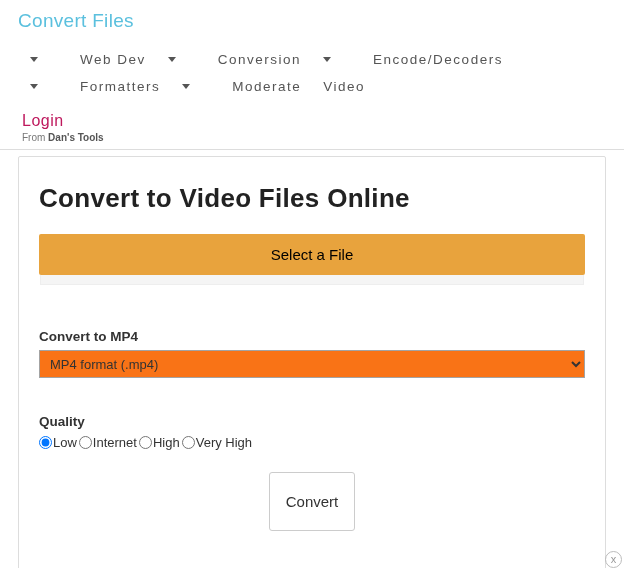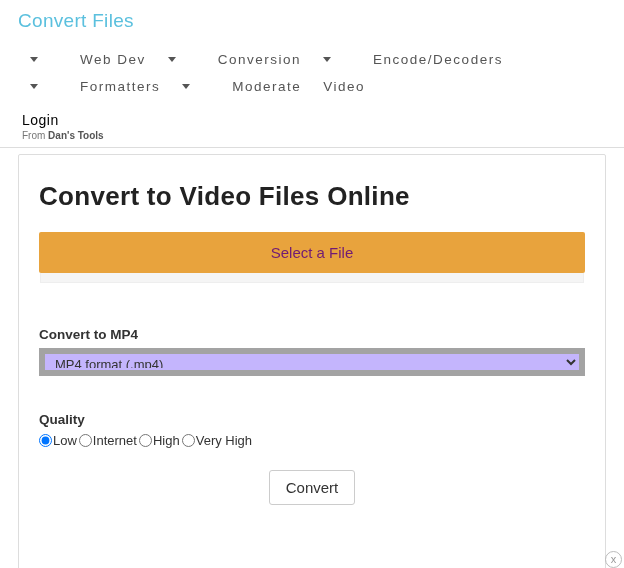--- a/index.html
+++ b/index.html
@@ -1,38 +1,38 @@
 <!DOCTYPE html>
 <html><head>
 <meta charset="utf-8">
 <style>
   * { box-sizing: border-box; margin: 0; padding: 0; }
   body { font-family: Arial, Helvetica, sans-serif; font-size: 14px; color: #333; background: #fff; width: 624px; }
   .brand { color: #5bc0de; font-size: 19px; padding: 10px 0 8px 18px; letter-spacing: 0.3px; }
   .navrow { display: flex; flex-wrap: wrap; padding: 6px 0 0 22px; gap: 0; }
   .navitem { display: inline-flex; align-items: center; color: #555; letter-spacing: 1.5px; font-size: 13.5px; padding: 6px 14px 6px 8px; cursor: pointer; gap: 36px; }
   .caret { width: 0; height: 0; border-left: 4px solid transparent; border-right: 4px solid transparent; border-top: 5px solid #555; margin-right: 6px; }
-  .login { color: #000000; font-size: 14px; padding: 12px 0 0 22px; letter-spacing: 0.5px; }
+  .login { color: #be185d; font-size: 16px; padding: 12px 0 0 22px; letter-spacing: 0.5px; }
   .fromtools { color: #777; font-size: 10px; padding: 2px 0 6px 22px; }
   .fromtools b { font-weight: bold; color: #555; }
   hr.top { border: none; border-top: 1px solid #ddd; }
   .stage { padding: 6px 18px 0 18px; }
   .panel { border: 1px solid #ddd; border-radius: 2px; padding: 26px 20px 18px 20px; min-height: 420px; position: relative; }
   h1 { font-size: 26px; font-weight: bold; color: #222; margin-bottom: 20px; letter-spacing: 0.3px; }
-  .selectfile { background: #e8a33d; color: #701a75; text-align: center; padding: 12px 0; font-size: 15px; border-radius: 2px; cursor: pointer; }
+  .selectfile { background: #e8a33d; color: #000000; text-align: center; padding: 12px 0; font-size: 15px; border-radius: 2px; cursor: pointer; }
   .underbar { height: 10px; background: #f5f5f5; border: 1px solid #eee; border-top: none; margin: 0 1px; }
   .field { margin-top: 44px; }
   .field.tight { margin-top: 36px; }
   .flabel { font-weight: bold; font-size: 13.5px; margin-bottom: 6px; }
-  select { width: 100%; height: 28px; border: 6px solid #a3a3a3; background: #c4b5fd; font-size: 13px; padding: 2px 6px; color: #333; }
+  select { width: 100%; height: 28px; border: 1px solid #a3a3a3; background: #f97316; font-size: 13px; padding: 2px 6px; color: #333; }
   .radiorow { font-size: 13px; display: flex; align-items: center; gap: 0; }
   .radiorow label { display: inline-flex; align-items: center; margin-right: 2px; }
   .radiorow input { margin: 0 1px 0 0; }
   .convertwrap { text-align: center; margin-top: 22px; }
-  .convertbtn { display: inline-block; border: 1px solid #ccc; background: #fff; padding: 8px 16px; font-size: 15px; border-radius: 3px; cursor: pointer; color: #333; }
+  .convertbtn { display: inline-block; border: 1px solid #ccc; background: #fff; padding: 20px 16px; font-size: 15px; border-radius: 3px; cursor: pointer; color: #333; }
   .closex { position: fixed; right: 2px; bottom: 0; width: 17px; height: 17px; border: 1px solid #bbb; border-radius: 50%; color: #999; font-size: 11px; text-align: center; line-height: 14px; cursor: pointer; }
 </style>
 </head>
 <body>
 
 <div class="brand">Convert Files</div>
 
 <div class="navrow" id="navrow">
     <div class="navitem">
       <span class="caret"></span>

